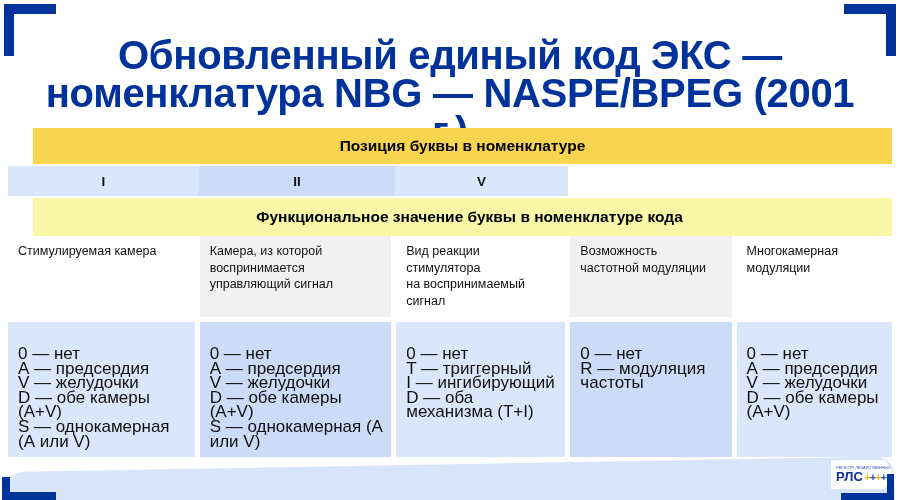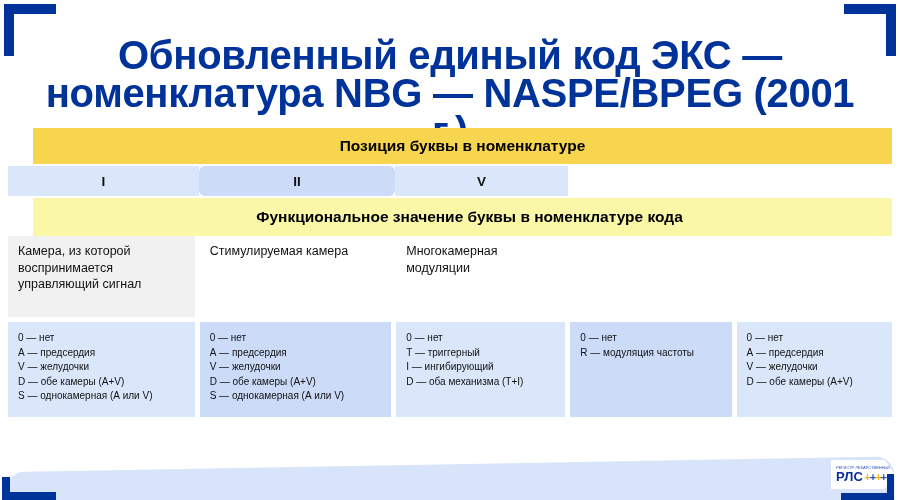--- a/index.html
+++ b/index.html
@@ -25,26 +25,26 @@
   }
   
   .tbl{position:absolute;left:8px;top:128px;width:884px;}
   .row-band{display:flex;align-items:center;justify-content:center;font-weight:700;font-size:15.5px;color:#000;margin-left:25px;}
   .row-pos{height:36px;background:var(--gold);margin-bottom:2px;}
   .row-func{height:38px;background:var(--pale);padding-left:14px;}
   .grid{display:grid;grid-template-columns:191fr 196fr 173fr 165fr 159fr;}
   .row-roman{margin-bottom:2px;}
   .row-roman .cell{height:30px;display:flex;align-items:center;justify-content:center;font-weight:700;font-size:13.5px;}
   .row-roman .c0,.row-roman .c2,.row-roman .c4{background:var(--bl-light);}
-  .row-roman .c1,.row-roman .c3{background:var(--bl-dark);border-radius:6px;}
+  .row-roman .c1,.row-roman .c3{background:var(--bl-dark);}
   .row-desc{column-gap:5px;margin-bottom:5px;min-height:81px;}
   .row-desc .cell{padding:7px 10px 6px 10px;font-size:12.5px;line-height:16.5px;}
   .row-desc .c1,.row-desc .c3{background:var(--gray);}
   .row-codes{column-gap:5px;min-height:95px;}
-  .row-codes .cell{padding:9px 8px 8px 10px;font-size:10px;line-height:14.6px;}
+  .row-codes .cell{padding:25px 8px 8px 10px;font-size:17px;line-height:14.6px;}
   .row-codes .c0,.row-codes .c2,.row-codes .c4{background:var(--bl-light);}
   .row-codes .c1,.row-codes .c3{background:var(--bl-dark);}
   
   .ribbon{
     position:absolute;left:6px;top:472px;width:888px;height:60px;background:var(--ribbon);
     border-radius:18px;transform:rotate(-1deg);transform-origin:0 0;z-index:1;
   }
   
   .badge{
     position:absolute;left:831px;top:460px;width:64px;height:29px;background:#fff;z-index:4;
@@ -81,24 +81,30 @@
     <div class="cell c0">I</div>
     <div class="cell c1">II</div>
     <div class="cell c4">V</div>
   </div>
 
   <div class="row-band row-func">
     <span>Функциональное значение буквы в номенклатуре кода</span>
   </div>
 
   <div class="grid row-desc">
+    <div class="cell c0 preline">Стимулируемая камера</div>
     <div class="cell c1 preline">Камера, из которой
 воспринимается
 управляющий сигнал</div>
-    <div class="cell c0 preline">Стимулируемая камера</div>
+    <div class="cell c2 preline">Вид реакции
+стимулятора
+на воспринимаемый
+сигнал</div>
+    <div class="cell c3 preline">Возможность
+частотной модуляции</div>
     <div class="cell c4 preline">Многокамерная
 модуляции</div>
   </div>
 
   <div class="grid row-codes">
     <div class="cell c0 preline">0 — нет
 А — предсердия
 V — желудочки
 D — обе камеры (A+V)
 S — однокамерная (А или V)</div>

